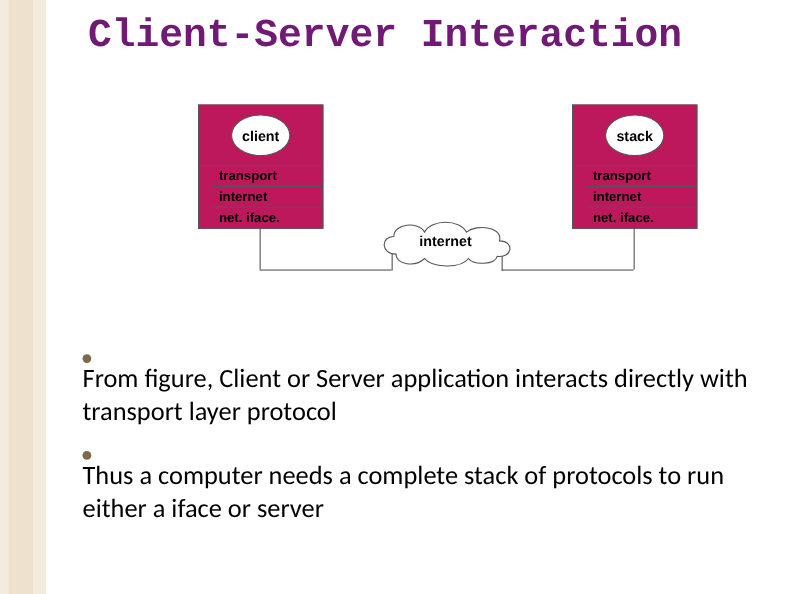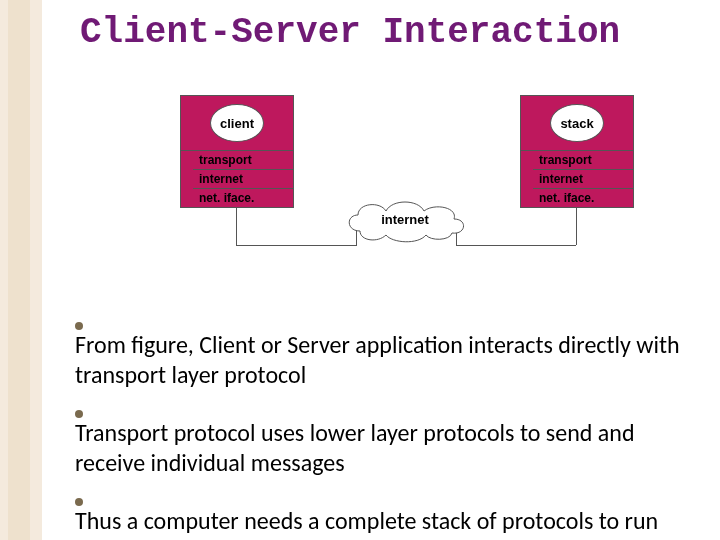--- a/index.html
+++ b/index.html
@@ -184,21 +184,17 @@
 
   </div>
 
   <div class="bullets">
     <div class="bullet-row">
       <div class="bullet-dot"></div>
       <div class="bullet-text">From figure, Client or Server application interacts directly with transport layer protocol</div>
     </div>
     <div class="bullet-row">
       <div class="bullet-dot"></div>
-      <div class="bullet-text">Transport protocol uses lower layer protocols to send and receive individual messages</div>
-    </div>
-    <div class="bullet-row">
-      <div class="bullet-dot"></div>
       <div class="bullet-text">Thus a computer needs a complete stack of protocols to run either a iface or server</div>
     </div>
   </div>
 
 </div>
 
 </body></html>

